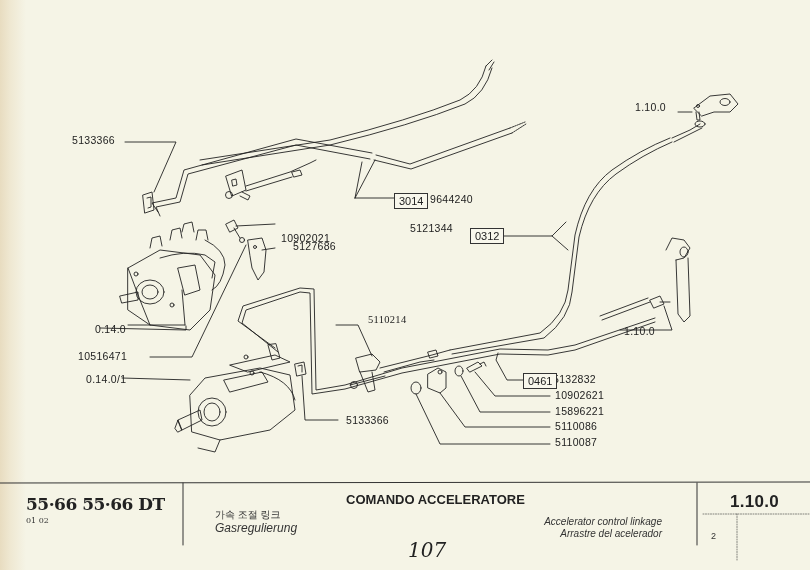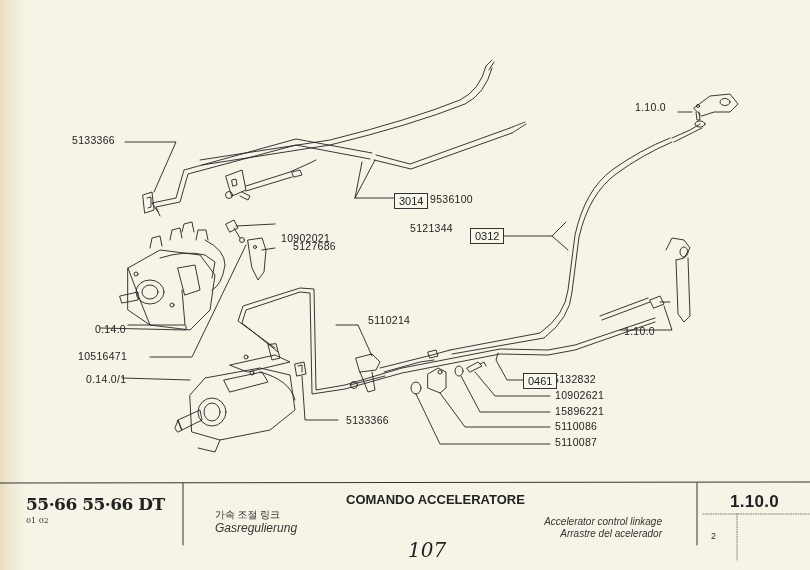--- a/index.html
+++ b/index.html
@@ -25,21 +25,21 @@
   }
   .model {
     position: absolute; left: 26px; top: 494px;
     font-family: "DejaVu Serif", serif; font-weight: bold; font-size: 17px;
     letter-spacing: -0.5px; color: #222;
   }
   .model-code {
     position: absolute; left: 26px; top: 516px;
     font-family: "DejaVu Serif", serif; font-weight: normal; font-size: 8px; color: #333;
   }
-  .korean { position: absolute; left: 215px; top: 508px; font-size: 10px; font-family: Liberation Serif, serif; color: #333; }
+  .korean { position: absolute; left: 215px; top: 508px; font-size: 10px; font-family: Liberation Sans, sans-serif; color: #333; }
   .german { position: absolute; left: 215px; top: 521px; font-size: 12px; font-style: italic; color: #333; text-align: center; }
   .title-it { position: absolute; left: 346px; top: 492px; font-size: 13px; font-weight: bold; color: #222; }
   .title-en { position: absolute; right: 148px; top: 516px; font-size: 10px; font-style: italic; color: #333; text-align: right; }
   .title-es { position: absolute; right: 148px; top: 528px; font-size: 10px; font-style: italic; color: #333; }
   .section { position: absolute; left: 730px; top: 492px; font-size: 17px; font-weight: bold; color: #222; letter-spacing: 0.3px; }
   .sheet { position: absolute; left: 711px; top: 531px; font-size: 9px; color: #333; }
   .handwritten { position: absolute; left: 408px; top: 538px; font-family: "DejaVu Serif", serif; font-size: 20px; color: #222; font-style: italic; }
 </style>
 </head>
 <body>
@@ -219,22 +219,22 @@
   </g>
 </svg>
 
 <span class="lbl" style="left:72px;top:134px;">5133366</span>
 <span class="lbl" style="left:281px;top:216px;margin-top:16px;">10902021</span>
 <span class="lbl" style="left:281px;top:240px;padding-left:12px;">5127686</span>
 <span class="lbl" style="left:95px;top:323px;">0.14.0</span>
 <span class="lbl" style="left:78px;top:350px;">10516471</span>
 <span class="lbl" style="left:86px;top:373px;">0.14.0/1</span>
 <span class="lbl" style="left:346px;top:414px;">5133366</span>
-<span class="lbl" style="left:368px;top:314px;">5110214</span>
-<span class="lbl" style="left:430px;top:193px;">9536100</span>
+<span class="lbl" style="left:368px;top:314px;font-family:Liberation Serif, serif;">5110214</span>
+<span class="lbl" style="left:430px;top:193px;">9644240</span>
 <span class="lbl" style="left:410px;top:222px;">5121344</span>
 <span class="lbl" style="left:635px;top:101px;">1.10.0</span>
 <span class="lbl" style="left:624px;top:325px;">1.10.0</span>
 <span class="lbl" style="left:553px;top:373px;">5132832</span>
 <span class="lbl" style="left:555px;top:389px;">10902621</span>
 <span class="lbl" style="left:555px;top:405px;">15896221</span>
 <span class="lbl" style="left:555px;top:420px;">5110086</span>
 <span class="lbl" style="left:555px;top:436px;">5110087</span>
 
 <span class="boxed" style="left:394px;top:193px;">3014</span>

